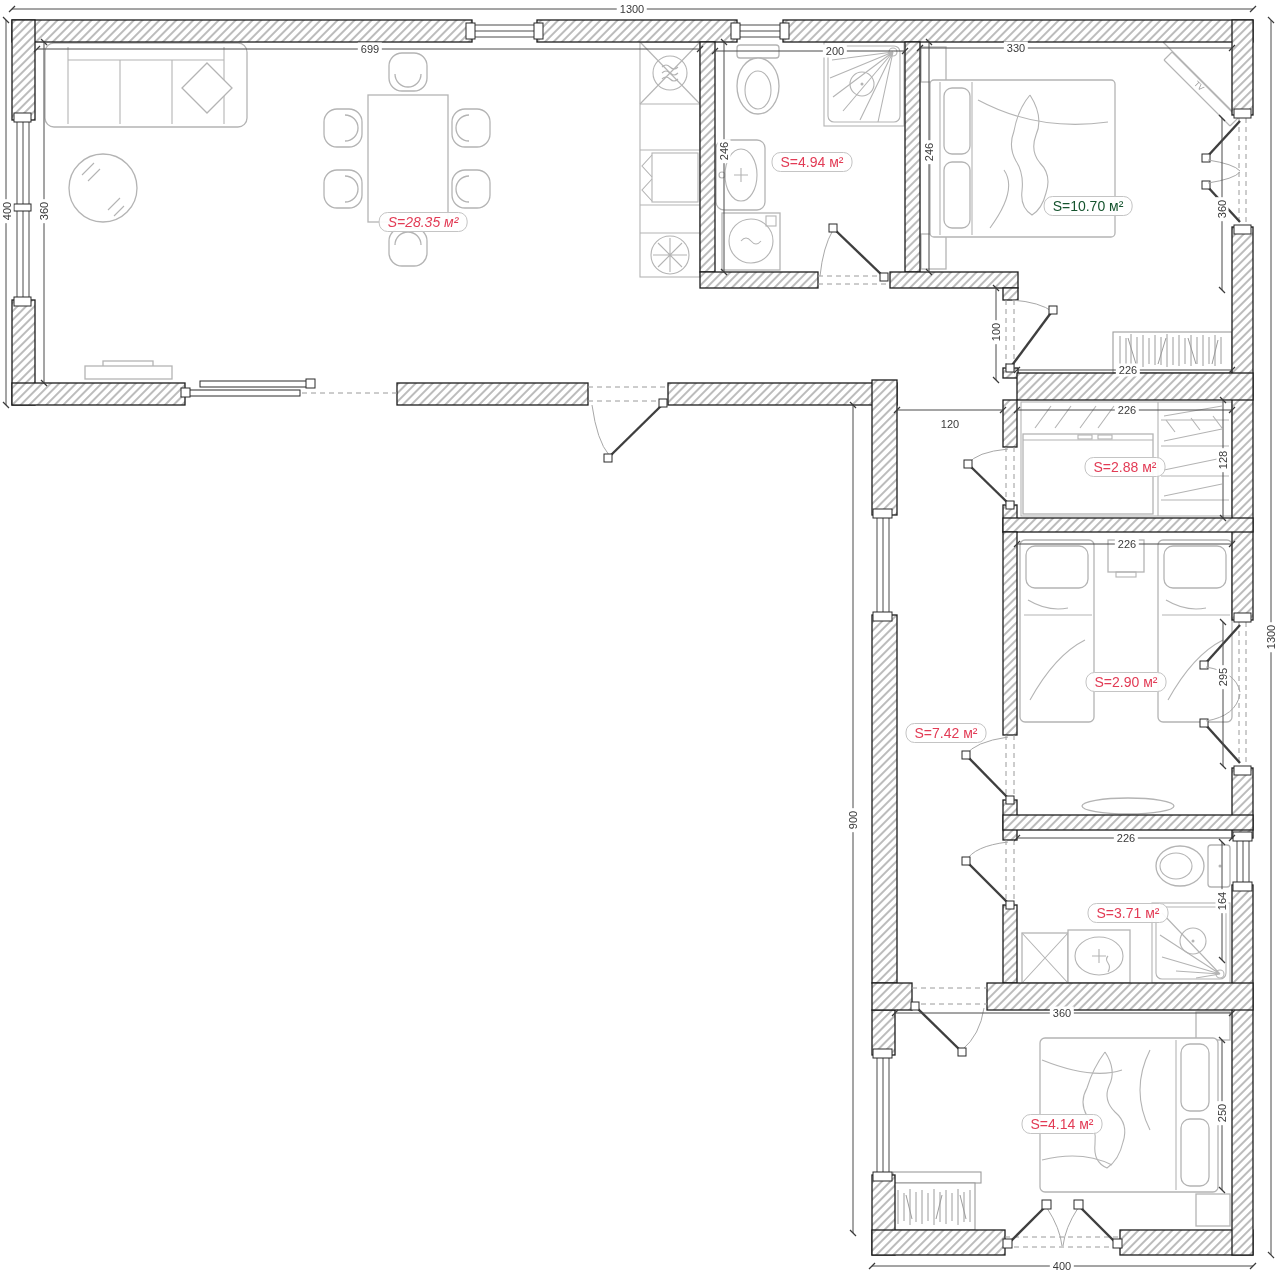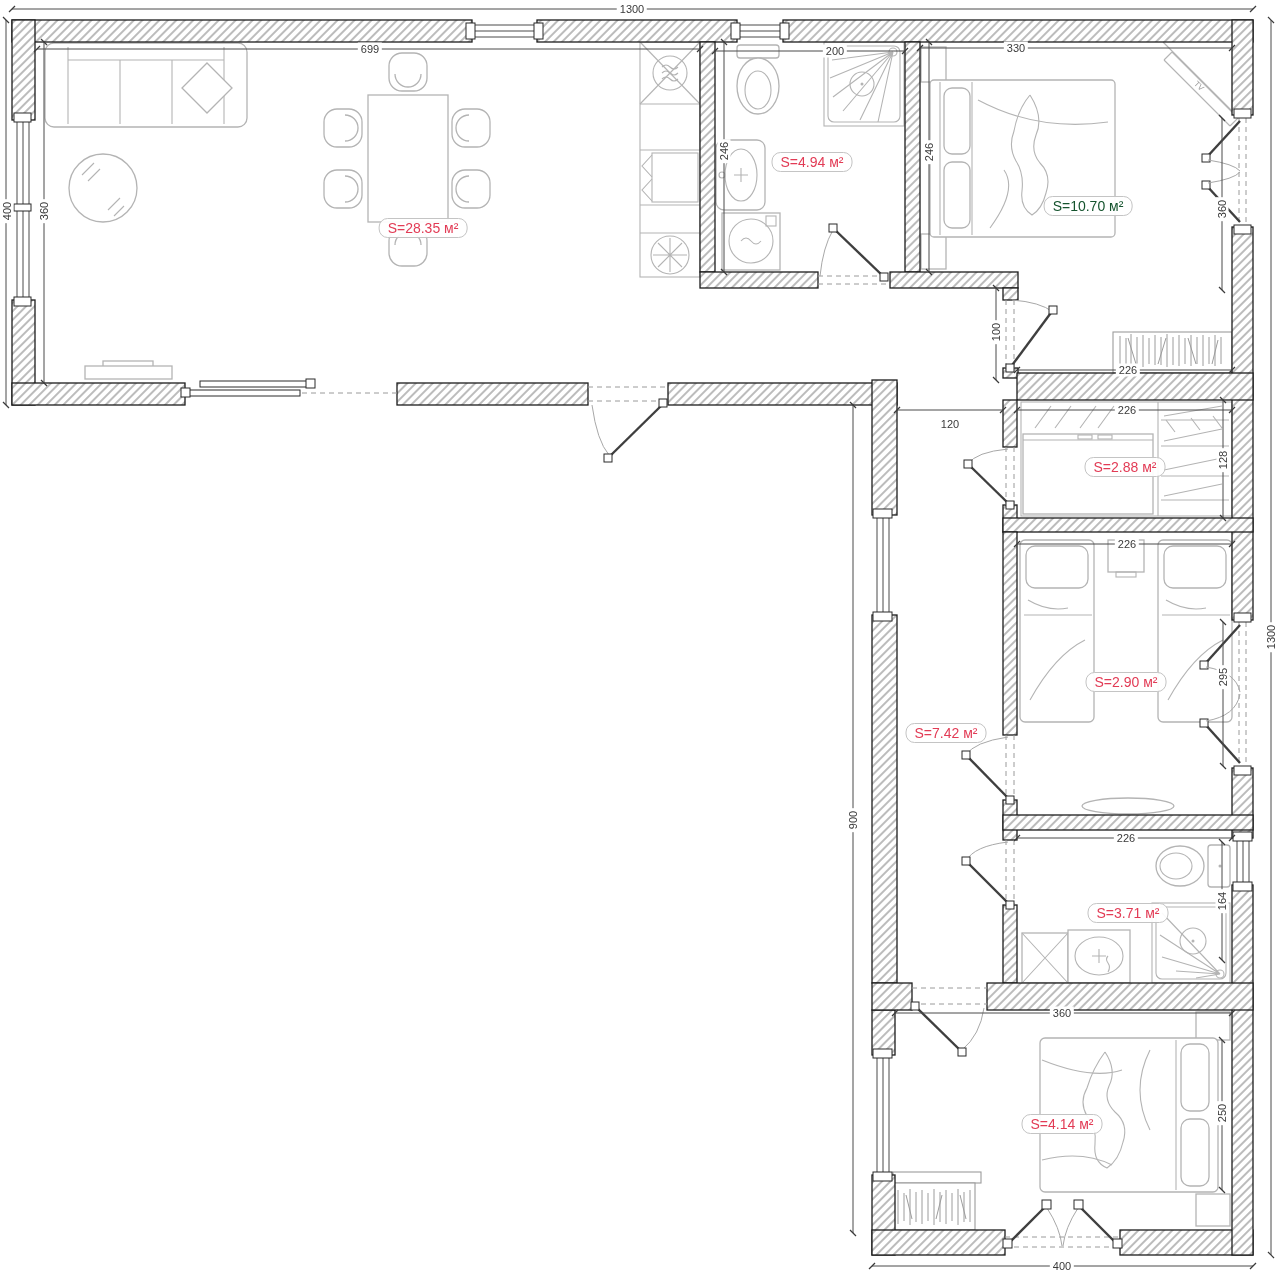--- a/index.html
+++ b/index.html
@@ -462,21 +462,21 @@
 <div class="dim" style="left: 1127px; top: 410px; color: rgb(58, 58, 58);">226</div>
 <div class="dim v" style="left: 1223px; top: 460px; color: rgb(58, 58, 58);">128</div>
 <div class="dim" style="left: 1127px; top: 544px; color: rgb(58, 58, 58);">226</div>
 <div class="dim v" style="left: 1223px; top: 677px; color: rgb(58, 58, 58);">295</div>
 <div class="dim" style="left: 1126px; top: 838px; color: rgb(58, 58, 58);">226</div>
 <div class="dim v" style="left: 1222px; top: 901px; color: rgb(58, 58, 58);">164</div>
 <div class="dim v" style="left: 853px; top: 820px; color: rgb(58, 58, 58);">900</div>
 <div class="dim" style="left: 1062px; top: 1013px; color: rgb(58, 58, 58);">360</div>
 <div class="dim v" style="left: 1222px; top: 1113px; color: rgb(58, 58, 58);">250</div>
 
-<div class="area" style="left: 423px; top: 228px; color: rgb(226, 59, 85);">S=28.35 м²</div>
+<div class="area" style="left: 423px; top: 222px; color: rgb(226, 59, 85); font-style: italic;">S=28.35 м²</div>
 <div class="area" style="left: 812px; top: 162px; color: rgb(226, 59, 85);">S=4.94 м²</div>
 <div class="area" style="left: 1088px; top: 206px; color: #14532d;">S=10.70 м²</div>
 <div class="area" style="left: 1125px; top: 467px; color: rgb(226, 59, 85);">S=2.88 м²</div>
 <div class="area" style="left: 946px; top: 700px; color: rgb(226, 59, 85); margin-top: 33px;">S=7.42 м²</div>
 <div class="area" style="left: 1126px; top: 682px; color: rgb(226, 59, 85);">S=2.90 м²</div>
 <div class="area" style="left: 1128px; top: 913px; color: rgb(226, 59, 85);">S=3.71 м²</div>
 <div class="area" style="left: 1062px; top: 1124px; color: rgb(226, 59, 85);">S=4.14 м²</div>
 
 <div class="tvlabel" style="left:1199px;top:86px">TV</div>
 

